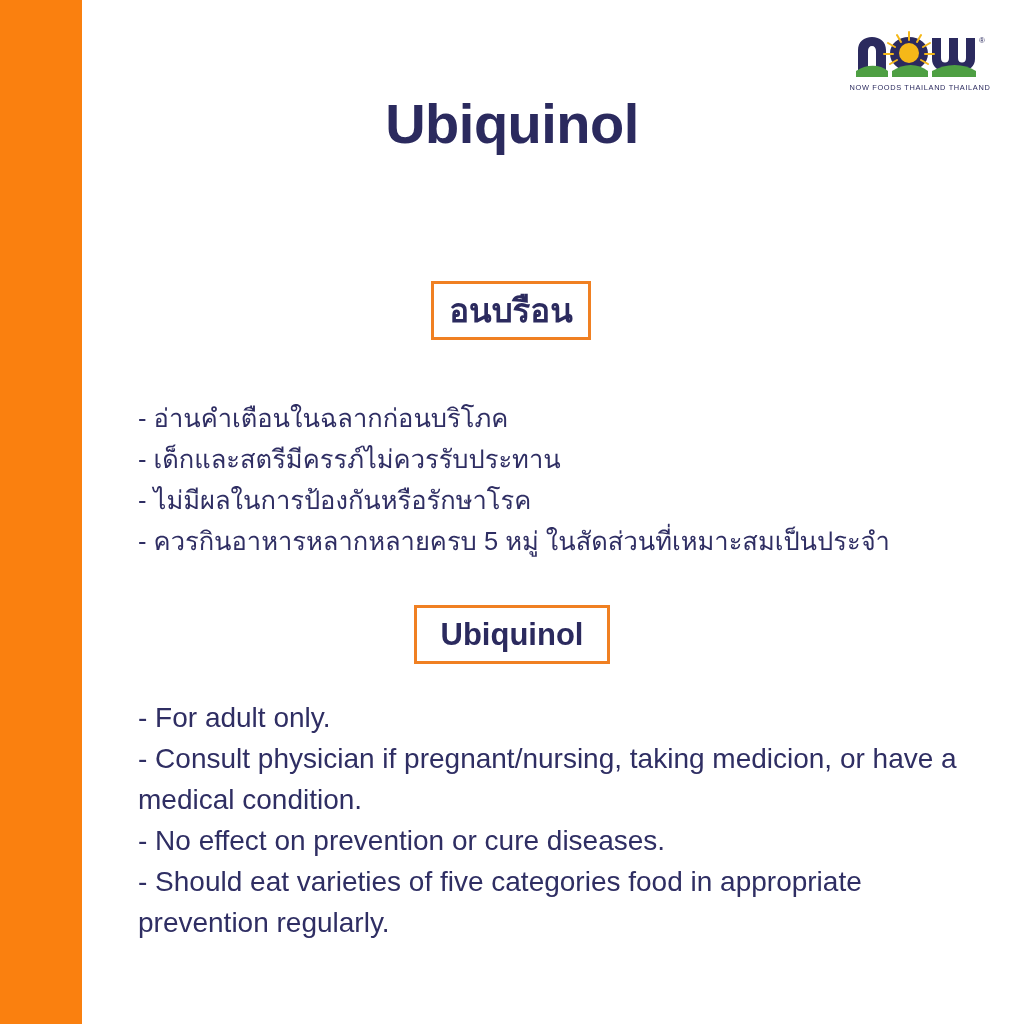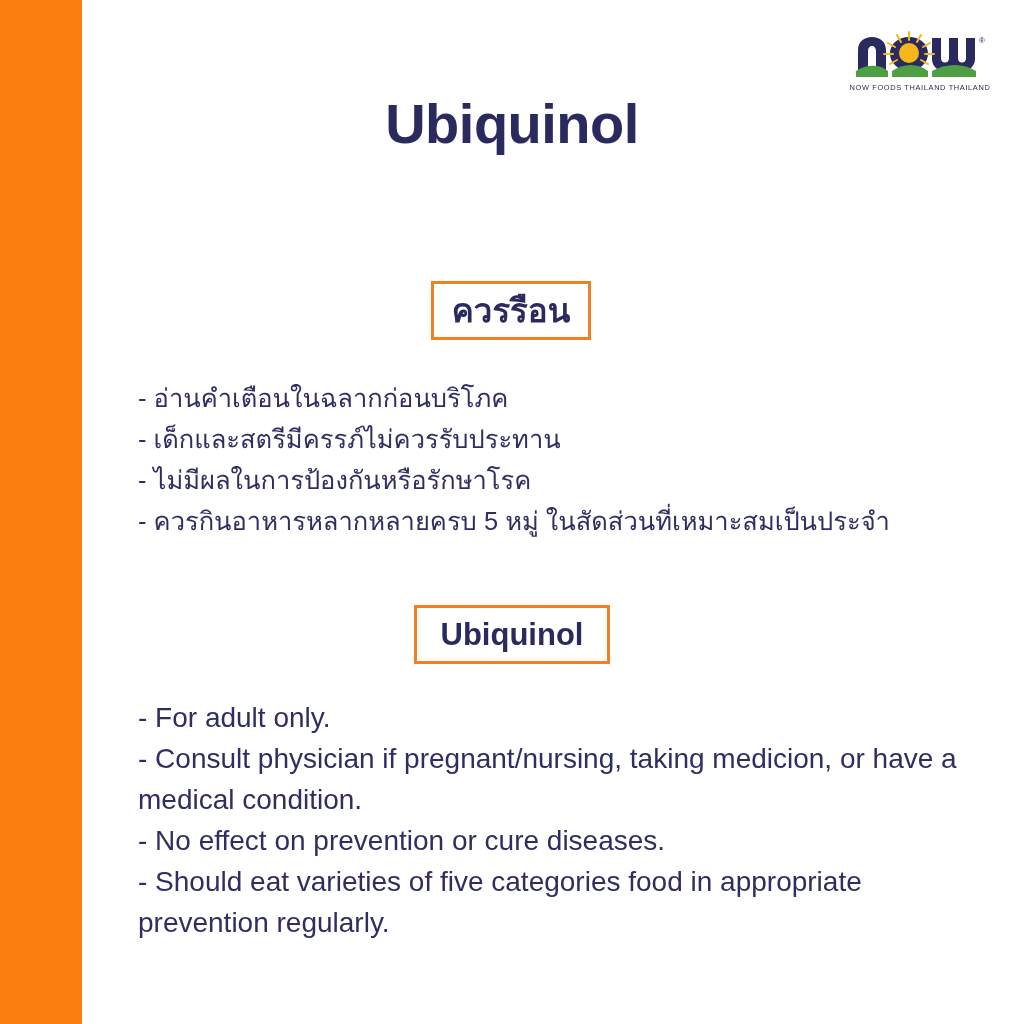--- a/index.html
+++ b/index.html
@@ -109,21 +109,21 @@
 
   
   .text-block {
     position: absolute;
     left: 138px;
     width: 830px;
     color: #2f2e63;
     font-family: "Liberation Sans", sans-serif;
   }
   #list-thai {
-    top: 378px;
+    top: 398px;
     font-size: 25.5px;
     line-height: 41px;
   }
   #list-thai .line {
     white-space: nowrap;
   }
   #list-english {
     top: 697px;
     font-size: 28px;
     line-height: 41px;
@@ -166,21 +166,21 @@
         <path d="M80 41 C94 33 112 33 124 41 L124 47 L80 47 Z" fill="#4E9F43"></path>
 
         <text x="127" y="13" font-family="Liberation Sans, sans-serif" font-size="8" fill="#2b2a5e">®</text>
       </svg>
     </div>
     <div class="logo-tagline">NOW FOODS THAILAND THAILAND</div>
   </div>
 
   <div class="page-title">Ubiquinol</div>
 
-  <div class="heading-box" id="box-warning-th">ควรรือน</div>
+  <div class="heading-box" id="box-warning-th">อนบรือน</div>
 
   <div class="text-block" id="list-thai">
     <div class="line">- อ่านคำเตือนในฉลากก่อนบริโภค</div>
     <div class="line">- เด็กและสตรีมีครรภ์ไม่ควรรับประทาน</div>
     <div class="line">- ไม่มีผลในการป้องกันหรือรักษาโรค</div>
     <div class="line">- ควรกินอาหารหลากหลายครบ 5 หมู่ ในสัดส่วนที่เหมาะสมเป็นประจำ</div>
   </div>
 
   <div class="heading-box" id="box-cautions-en">Ubiquinol</div>
 

